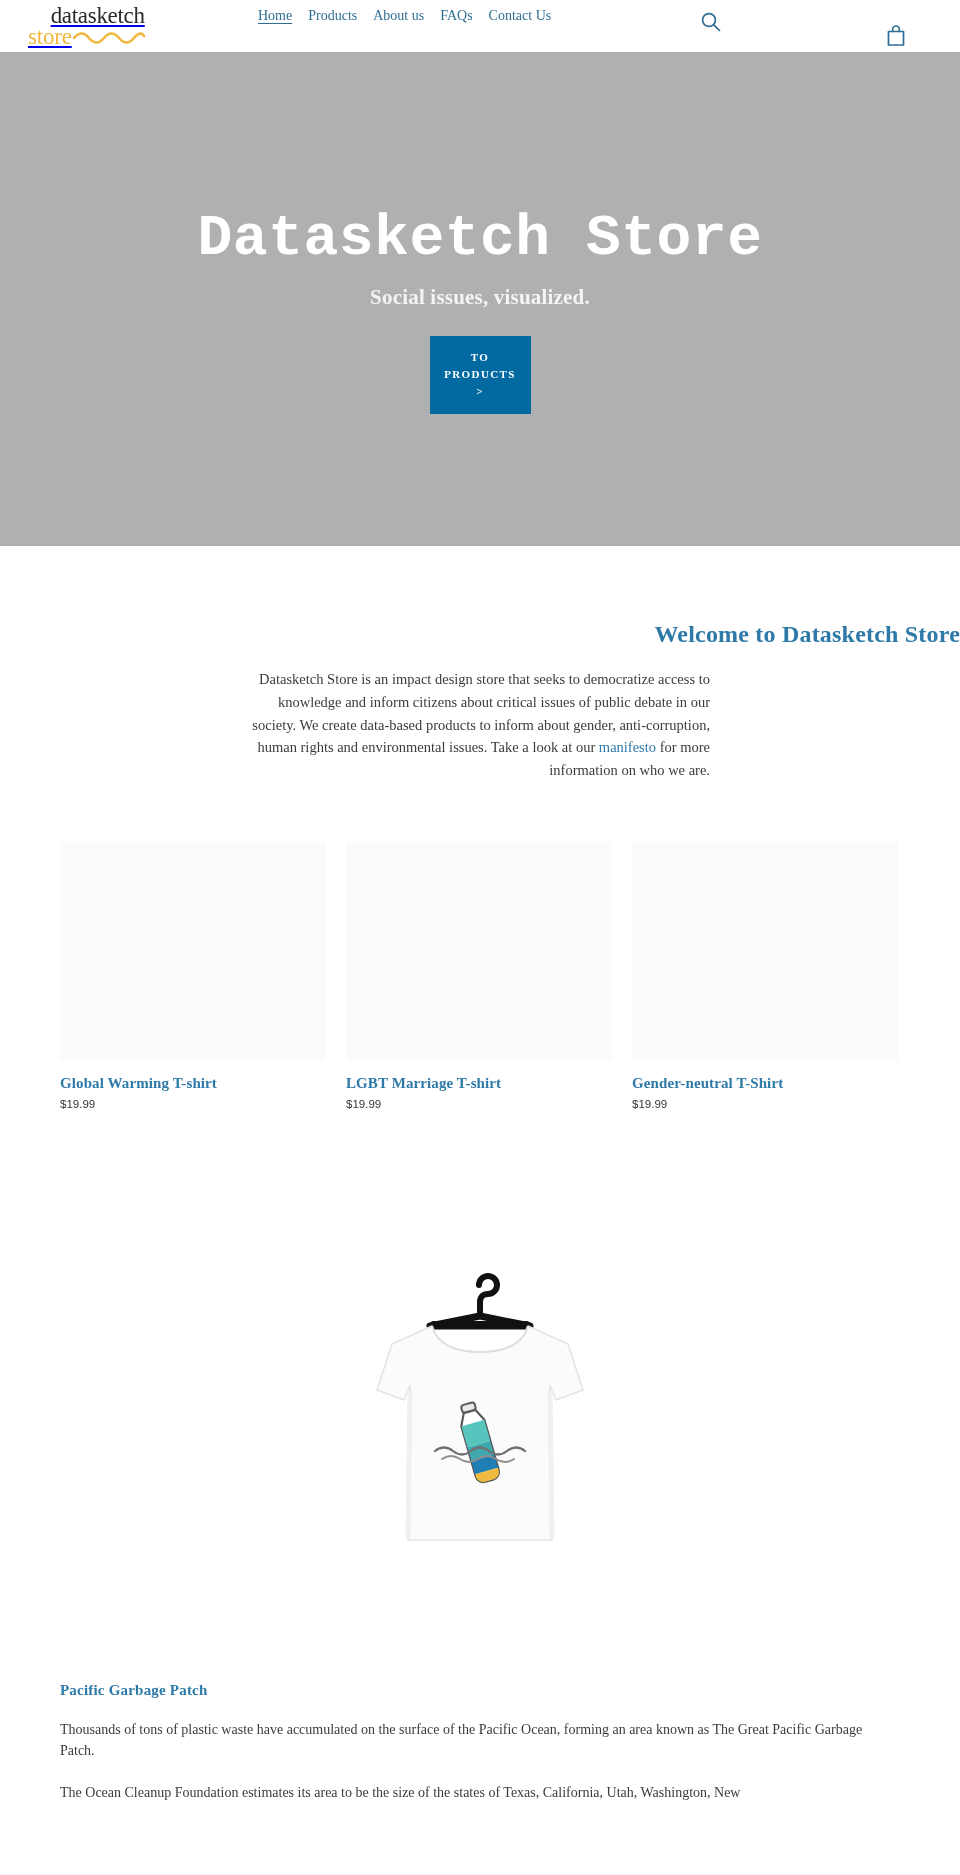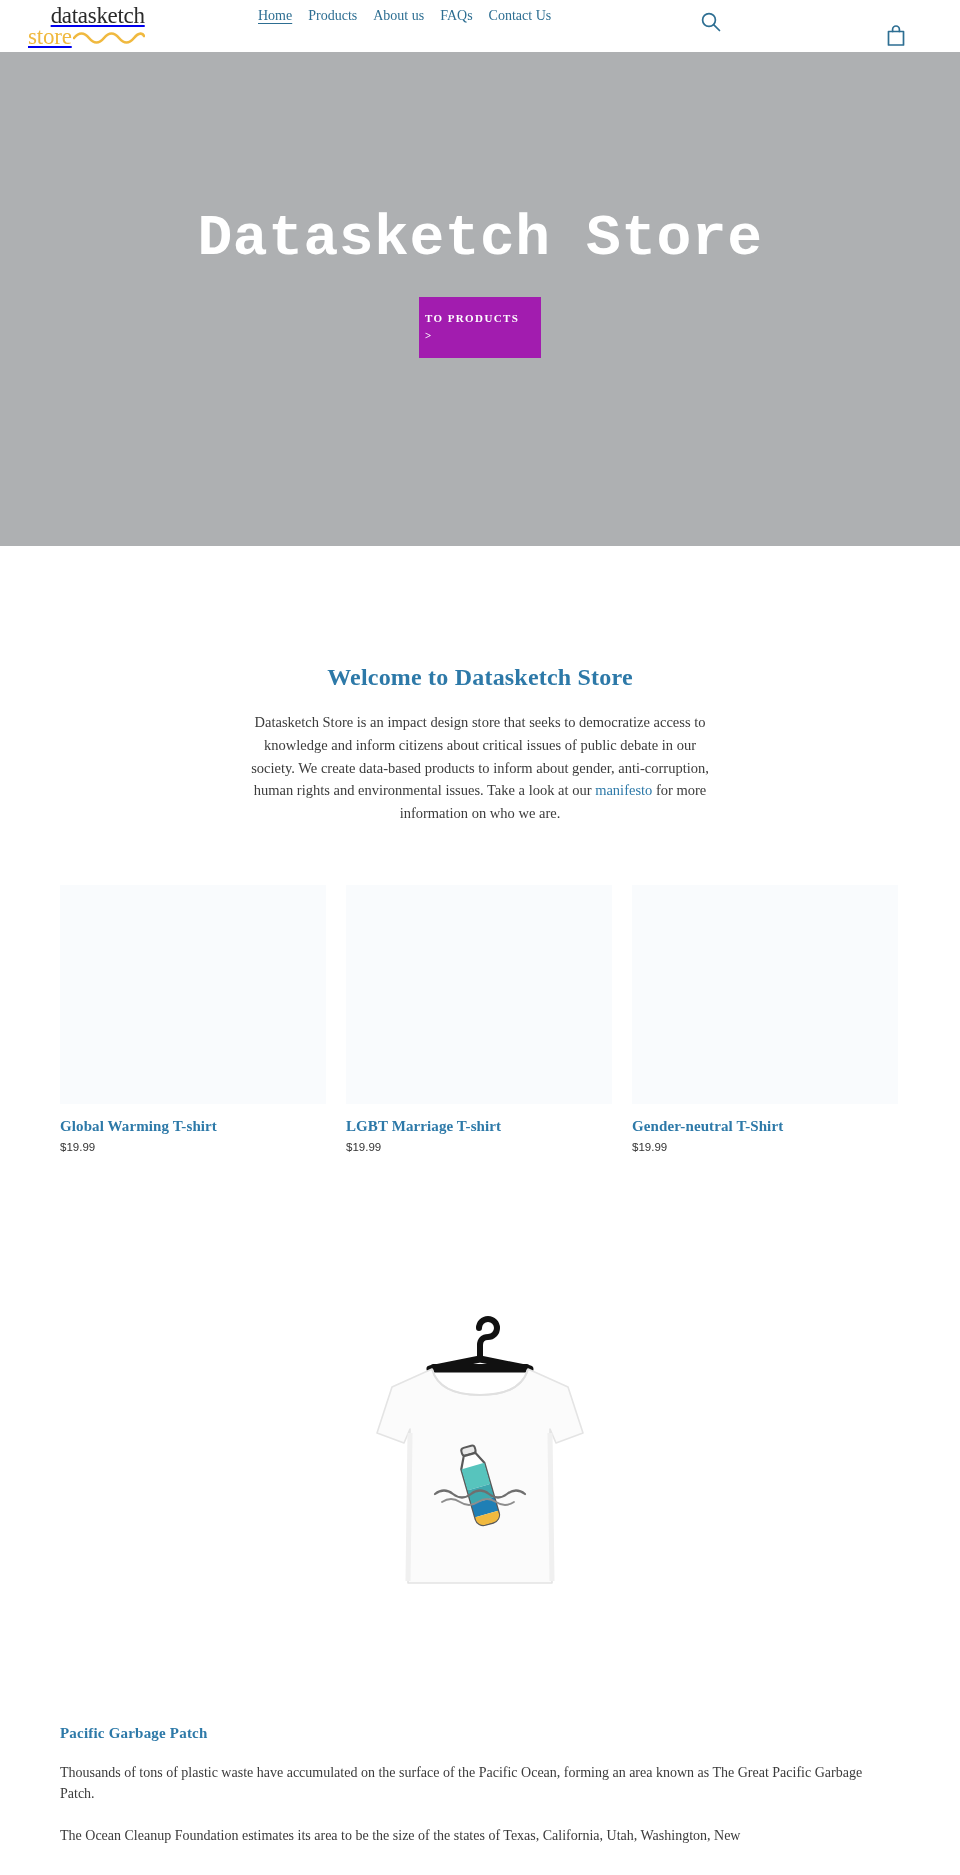--- a/index.html
+++ b/index.html
@@ -116,40 +116,40 @@
     margin: 14px 0 0 0;
     font-family: "Liberation Serif", serif;
     font-size: 21px;
     font-weight: bold;
     color: #f4f4f4;
     letter-spacing: 0.2px;
   }
   .hero-cta {
     display: inline-block;
     margin-top: 26px;
-    width: 122px;
+    width: 101px;
     padding: 13px 6px 14px 6px;
-    background: #a21caf;
+    background: #0369a1;
     color: #ffffff;
     font-family: "Liberation Serif", serif;
     font-size: 11px;
     font-weight: bold;
     letter-spacing: 1.4px;
     text-decoration: none;
-    text-align: left;
+    text-align: center;
     line-height: 1.55;
     border: 0;
     cursor: pointer;
   }
   .hero-cta .chev { display: block; font-weight: bold; }
 
   
   .welcome {
-    text-align: center;
-    padding-top: 118px;
+    text-align: right;
+    padding-top: 75px;
   }
   .welcome-title {
     margin: 0;
     font-family: "Liberation Serif", serif;
     font-size: 24px;
     font-weight: bold;
     color: #2d79a8;
     letter-spacing: 0.2px;
   }
   .welcome-text {
@@ -266,20 +266,21 @@
     <svg width="20" height="23" viewBox="0 0 20 23">
       <path d="M2.5 7.5 h15 v13.5 h-15 z" fill="none" stroke="#2d6e92" stroke-width="1.7" stroke-linejoin="round"></path>
       <path d="M6.6 7.5 V5.4 a3.4 3.4 0 0 1 6.8 0 V7.5" fill="none" stroke="#2d6e92" stroke-width="1.7" stroke-linecap="round"></path>
     </svg>
   </button>
 
 </header>
 
 <section class="hero">
   <h1 class="hero-title">Datasketch Store</h1>
+  <p class="hero-subtitle">Social issues, visualized.</p>
   <a class="hero-cta" href="#">
     <span>TO PRODUCTS</span>
     <span class="chev">&gt;</span>
   </a>
 </section>
 
 <section class="welcome">
   <h2 class="welcome-title">Welcome to Datasketch Store</h2>
   <p class="welcome-text">
     <span>Datasketch Store is an impact design store that seeks to democratize access to knowledge and inform citizens about critical issues of public debate in our society. We create data-based products to inform about gender, anti-corruption, human rights and environmental issues. Take a look at our </span><a class="inline-link" href="#">manifesto</a><span> for more information on who we are.</span>

